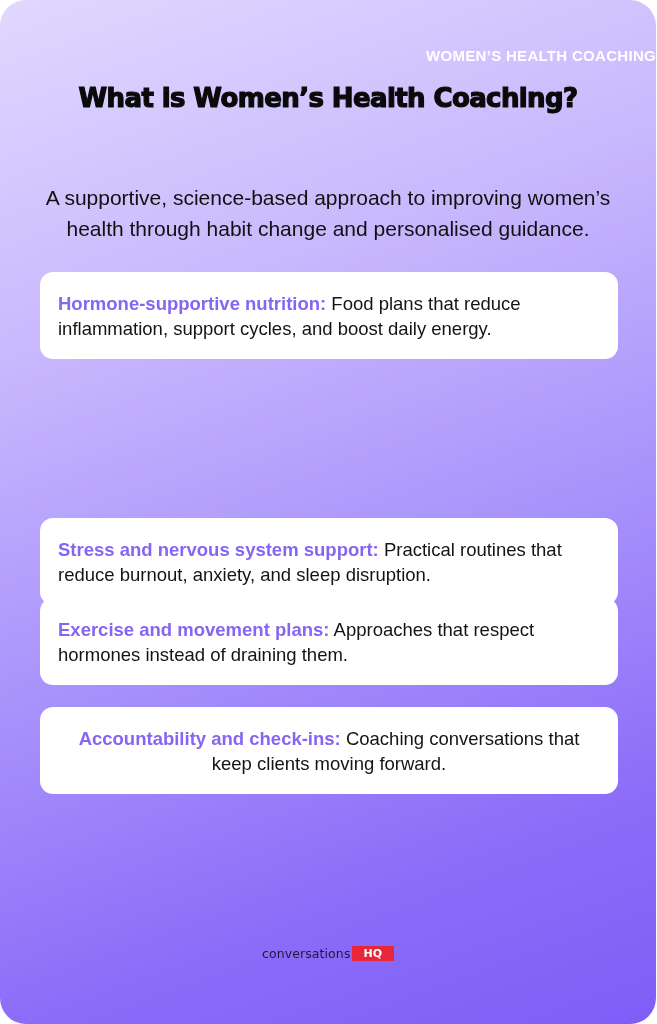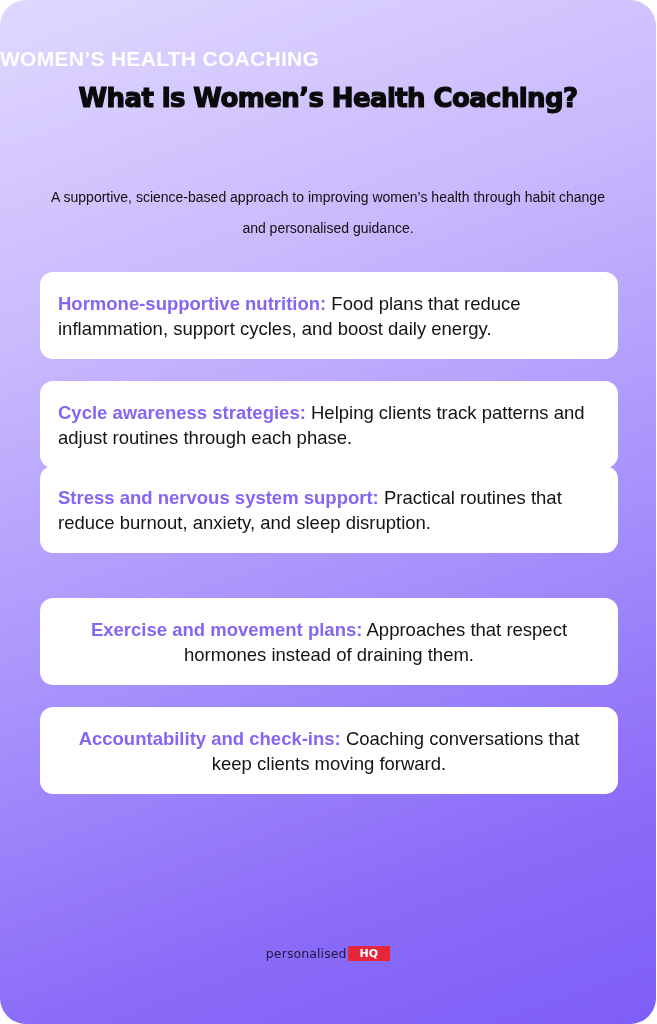--- a/index.html
+++ b/index.html
@@ -4,33 +4,33 @@
 <style>
   html, body { margin:0; padding:0; background:#ffffff; }
   body { width:657px; height:1024px; position:relative; overflow:hidden; }
   .panel {
     position:absolute; left:0; top:0; width:656px; height:1024px;
     border-radius:26px;
     background: linear-gradient(160deg, #e0d8ff 0%, #c9b9fd 28%, #a690fb 58%, #8b6cf8 82%, #7e5ef7 100%);
     overflow:hidden;
   }
   .eyebrow {
-    position:absolute; left:0; right:0; top:47px; text-align:left;
-    font-family:"Liberation Sans", sans-serif; font-weight:700; font-size:21px;
+    position:absolute; left:16px; right:0; top:47px; text-align:right;
+    font-family:"Liberation Sans", sans-serif; font-weight:700; font-size:15px;
     letter-spacing:0.3px; color:#ffffff;
   }
   .title {
     position:absolute; left:60px; right:60px; top:76px; text-align:center;
     font-family:"DejaVu Sans", sans-serif; font-weight:700; font-size:26px;
     line-height:44px; color:#0a0a0a; letter-spacing:-0.6px;
     -webkit-text-stroke:1.2px #0a0a0a;
   }
   .subtitle {
     position:absolute; left:40px; right:40px; top:182px; text-align:center;
-    font-family:"Liberation Sans", sans-serif; font-size:14px; line-height:31px;
+    font-family:"Liberation Sans", sans-serif; font-size:21px; line-height:31px;
     color:#111111;
   }
   .card {
     position:absolute; left:40px; width:578px; height:87px;
     background:#ffffff; border-radius:13px;
     box-sizing:border-box; padding:19px 18px 0 18px;
     font-family:"Liberation Sans", sans-serif; font-size:18.5px; line-height:25px;
     color:#141414;
   }
   .card .label { color:#8566f2; font-weight:700; }
@@ -48,29 +48,26 @@
 <body>
 
 <div class="panel">
   <div class="eyebrow">WOMEN’S HEALTH COACHING</div>
   <div class="title">What is Women’s Health Coaching?</div>
   <div class="subtitle">A supportive, science-based approach to improving women’s health through habit change and personalised guidance.</div>
 
   <div class="card" style="top:272px;">
     <span class="label">Hormone-supportive nutrition:</span><span> Food plans that reduce inflammation, support cycles, and boost daily energy.</span>
   </div>
-  <div class="card" style="top:381px;">
-    <span class="label">Cycle awareness strategies:</span><span> Helping clients track patterns and adjust routines through each phase.</span>
-  </div>
-  <div class="card" style="top:466px;">
+  <div class="card" style="top:518px;">
     <span class="label">Stress and nervous system support:</span><span> Practical routines that reduce burnout, anxiety, and sleep disruption.</span>
   </div>
-  <div class="card" style="top:598px;text-align:center;">
+  <div class="card" style="top:598px;">
     <span class="label">Exercise and movement plans:</span><span> Approaches that respect hormones instead of draining them.</span>
   </div>
   <div class="card" style="top:707px;text-align:center;">
     <span class="label">Accountability and check-ins:</span><span> Coaching conversations that keep clients moving forward.</span>
   </div>
 
   <div class="logo">
-    <span class="word">personalised</span><span class="hq">HQ</span>
+    <span class="word">conversations</span><span class="hq">HQ</span>
   </div>
 </div>
 
 </body></html>

